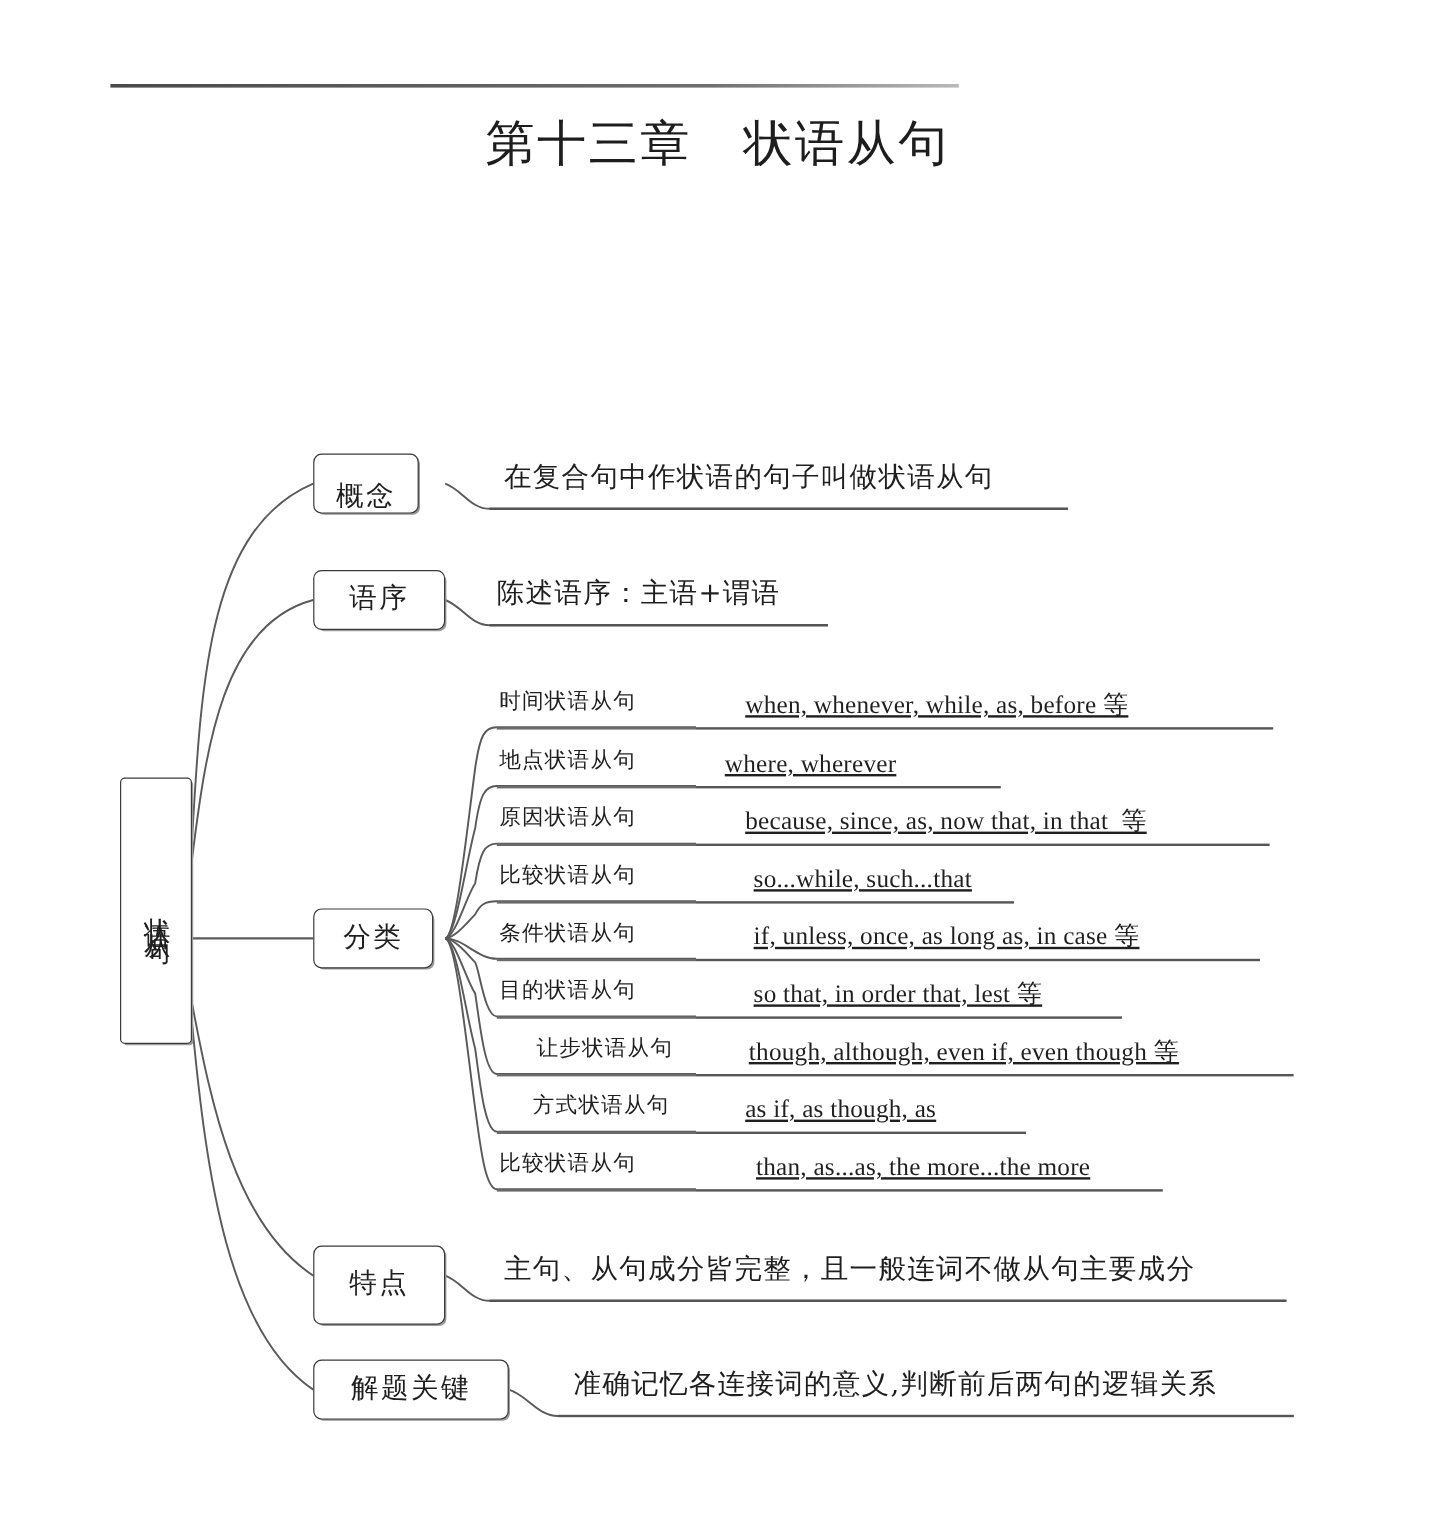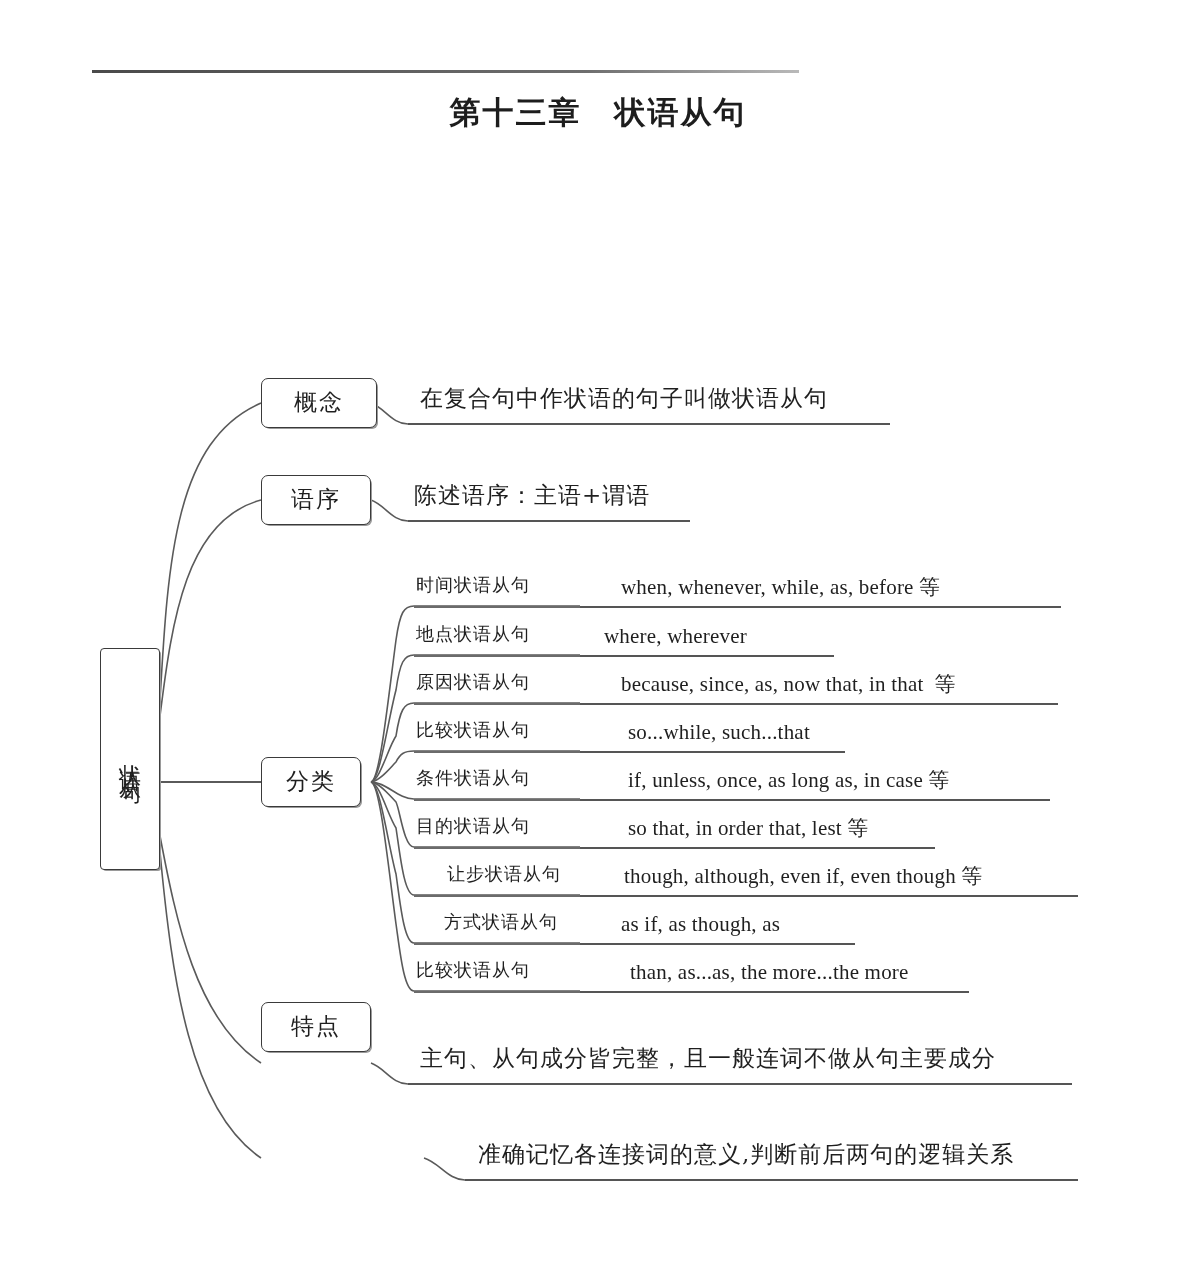--- a/index.html
+++ b/index.html
@@ -25,22 +25,22 @@
     width: 707px;
     height: 3px;
     background: linear-gradient(to right, #4a4a4a 0%, #6e6e6e 70%, #b9b9b9 100%);
   }
   #page-title {
     position: absolute;
     left: 0;
     top: 92px;
     width: 1196px;
     text-align: center;
-    font-size: 31px;
-    font-weight: bold;
+    font-size: 41px;
+    font-weight: normal;
     letter-spacing: 2px;
     color: #1d1d1d;
     font-family: "DejaVu Serif", "Liberation Serif", serif;
     white-space: pre;
   }
 
   
   #mindmap {
     position: absolute;
     left: 0;
@@ -85,24 +85,24 @@
     height: 222px;
     border-radius: 4px;
   }
   #node-root .node-label {
     writing-mode: vertical-rl;
     text-orientation: upright;
     letter-spacing: 6px;
     font-size: 22px;
   }
 
-  #node-gainian   { left: 261px; top: 378px; width: 116px; height: 50px; }
+  #node-gainian   { left: 261px; top: 378px; width: 88px; height: 50px; align-items: flex-end; }
   #node-yuxu      { left: 261px; top: 475px; width: 110px; height: 50px; }
   #node-fenlei    { left: 261px; top: 757px; width: 100px; height: 50px; }
-  #node-tedian    { left: 261px; top: 1002px; width: 110px; height: 50px; }
+  #node-tedian    { left: 261px; top: 1038px; width: 110px; height: 66px; }
   #node-jieti     { left: 261px; top: 1133px; width: 163px; height: 50px; }
 
   
   .leaf {
     position: absolute;
     box-sizing: border-box;
   }
   .leaf-text {
     position: absolute;
     white-space: pre;
@@ -123,20 +123,21 @@
     font-family: "DejaVu Serif", "Liberation Serif", serif;
     font-size: 23px;
     letter-spacing: 1px;
     color: #1f1f1f;
   }
   .en {
     font-family: "Liberation Serif", "DejaVu Serif", serif;
     font-size: 21px;
     letter-spacing: 0.2px;
     color: #1f1f1f;
+    text-decoration: underline;
   }
   .rule-soft { background: #6b6b6b; height: 1.6px; }
 </style>
 </head>
 <body>
 
 <div id="header-rule"></div>
 <div id="page-title">第十三章　状语从句</div>
 
 <div id="mindmap">
@@ -183,20 +184,23 @@
   </div>
   <div class="node" id="node-yuxu">
     <span class="node-label">语序</span>
   </div>
   <div class="node" id="node-fenlei">
     <span class="node-label">分类</span>
   </div>
   <div class="node" id="node-tedian">
     <span class="node-label">特点</span>
   </div>
+  <div class="node" id="node-jieti">
+    <span class="node-label">解题关键</span>
+  </div>
 
   <div class="leaf">
     <div class="leaf-text cn-big" style="left:420px; top:387px;">在复合句中作状语的句子叫做状语从句</div>
   </div>
 
   <div class="leaf">
     <div class="leaf-text cn-big" style="left:414px; top:484px;">陈述语序：主语+谓语</div>
   </div>
 
   <div class="leaf">

